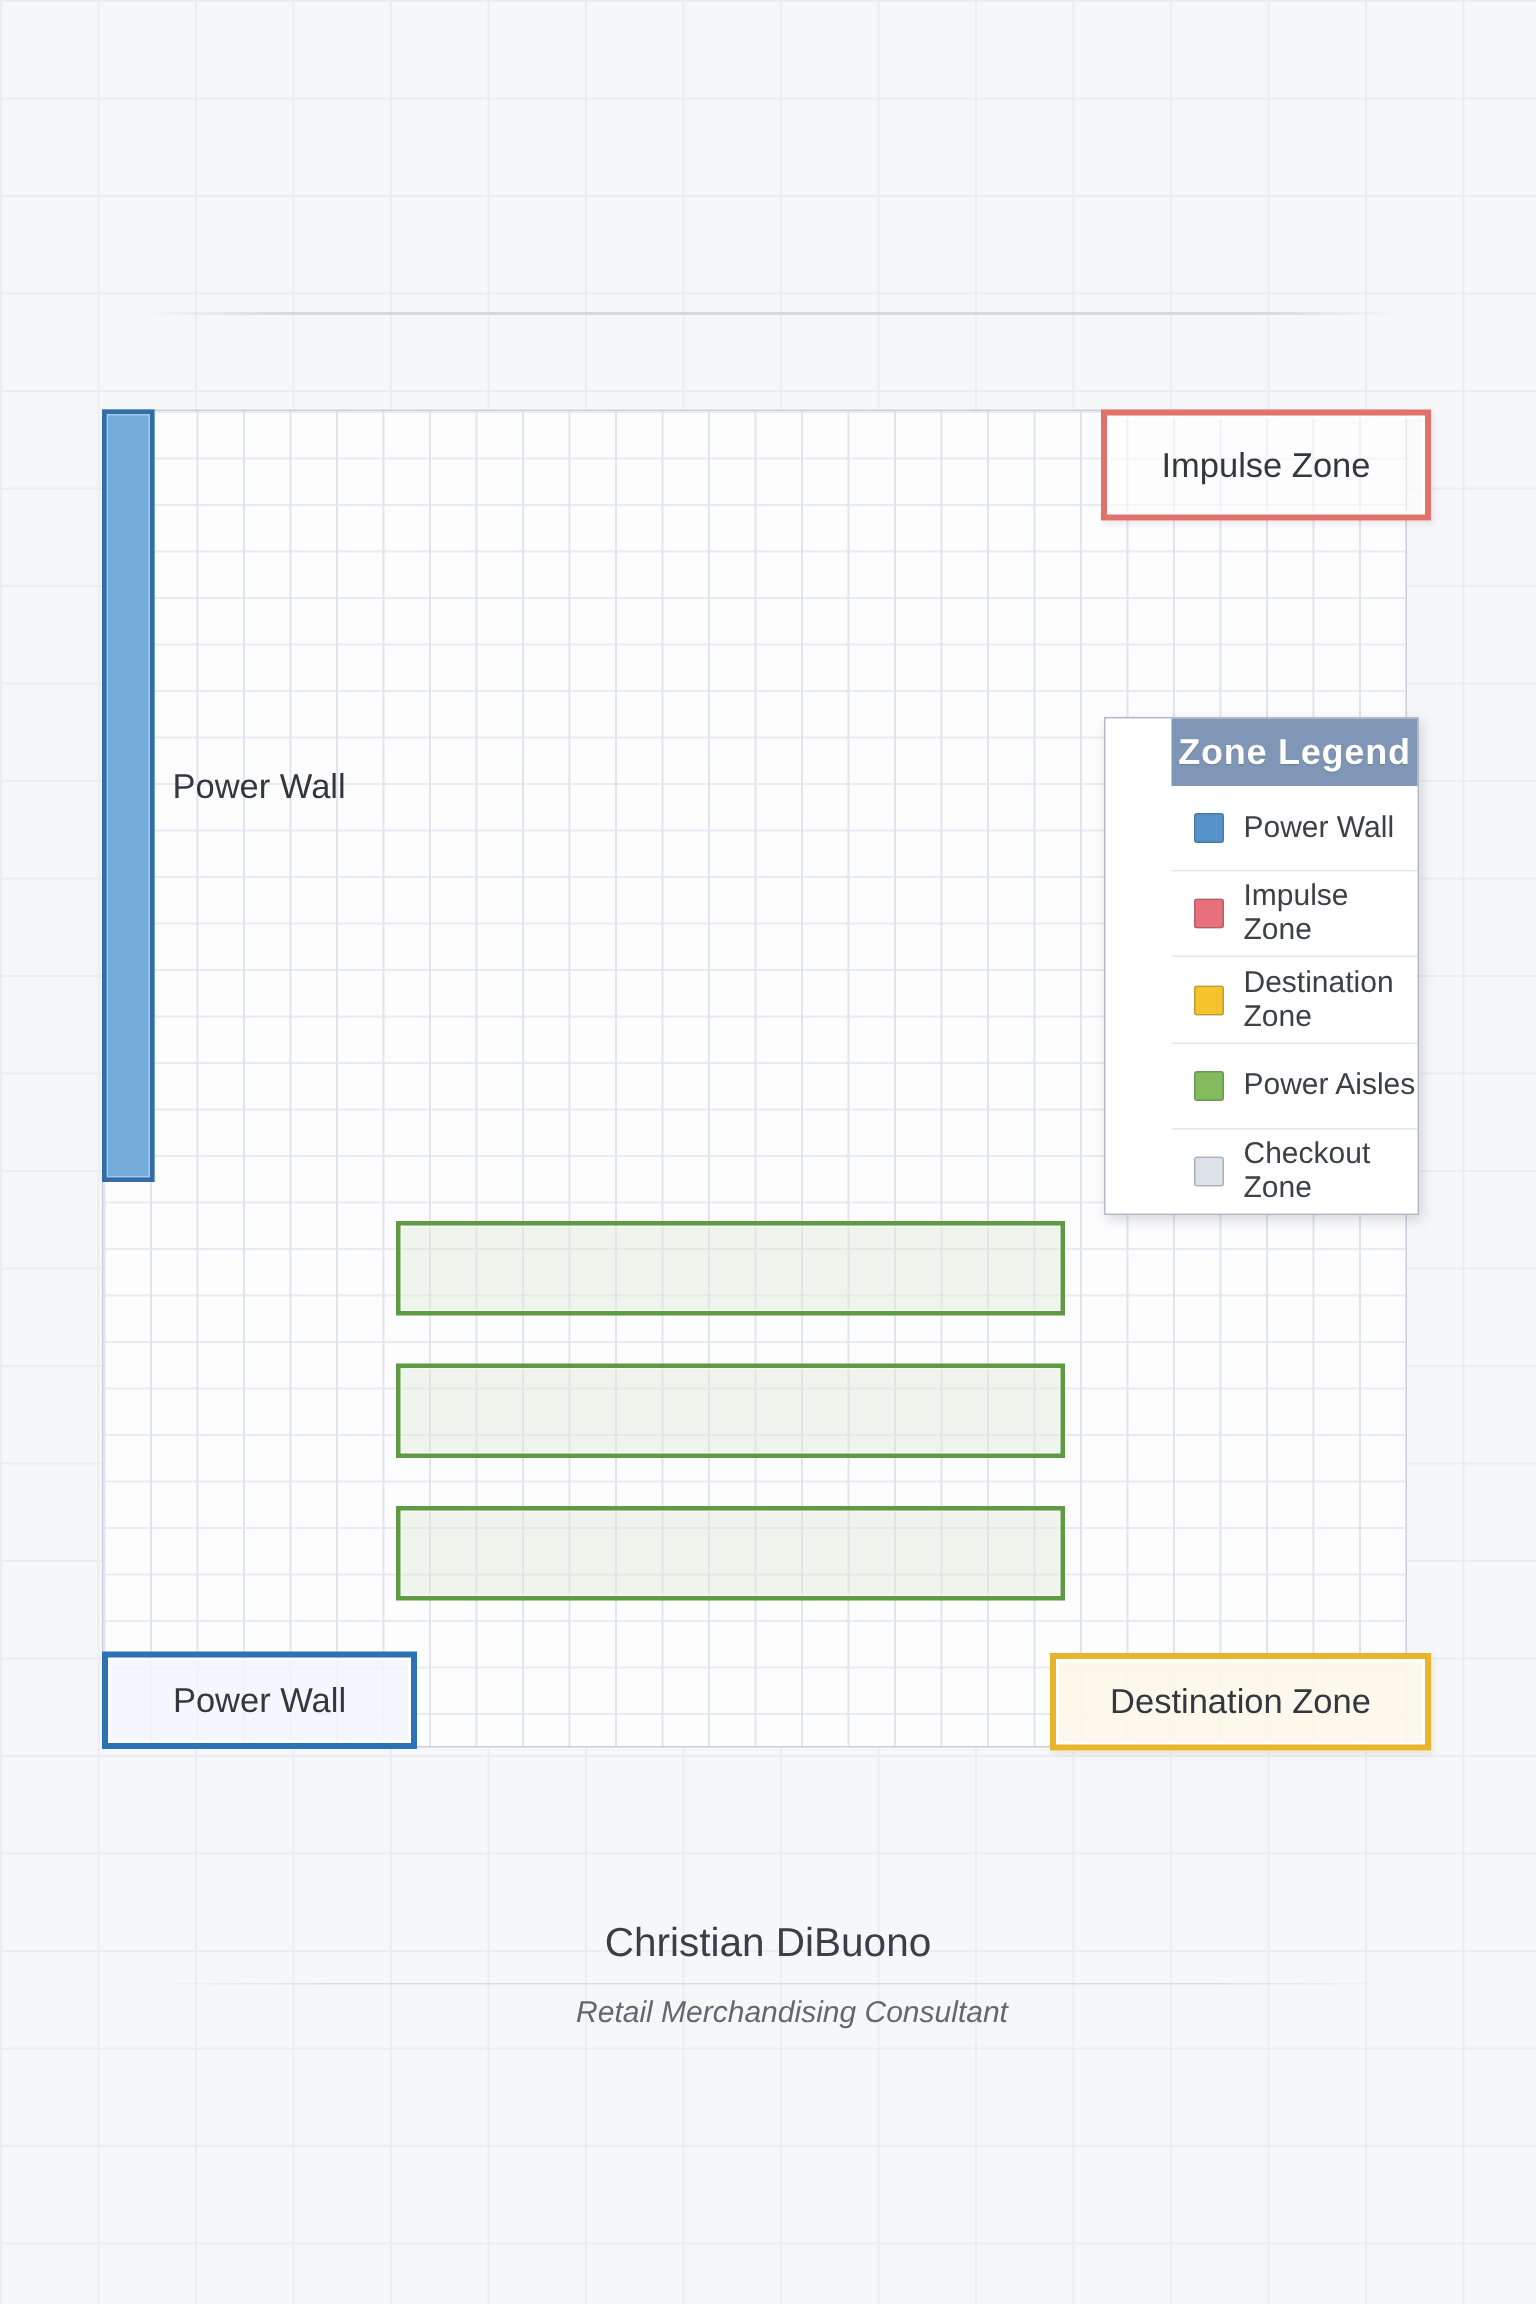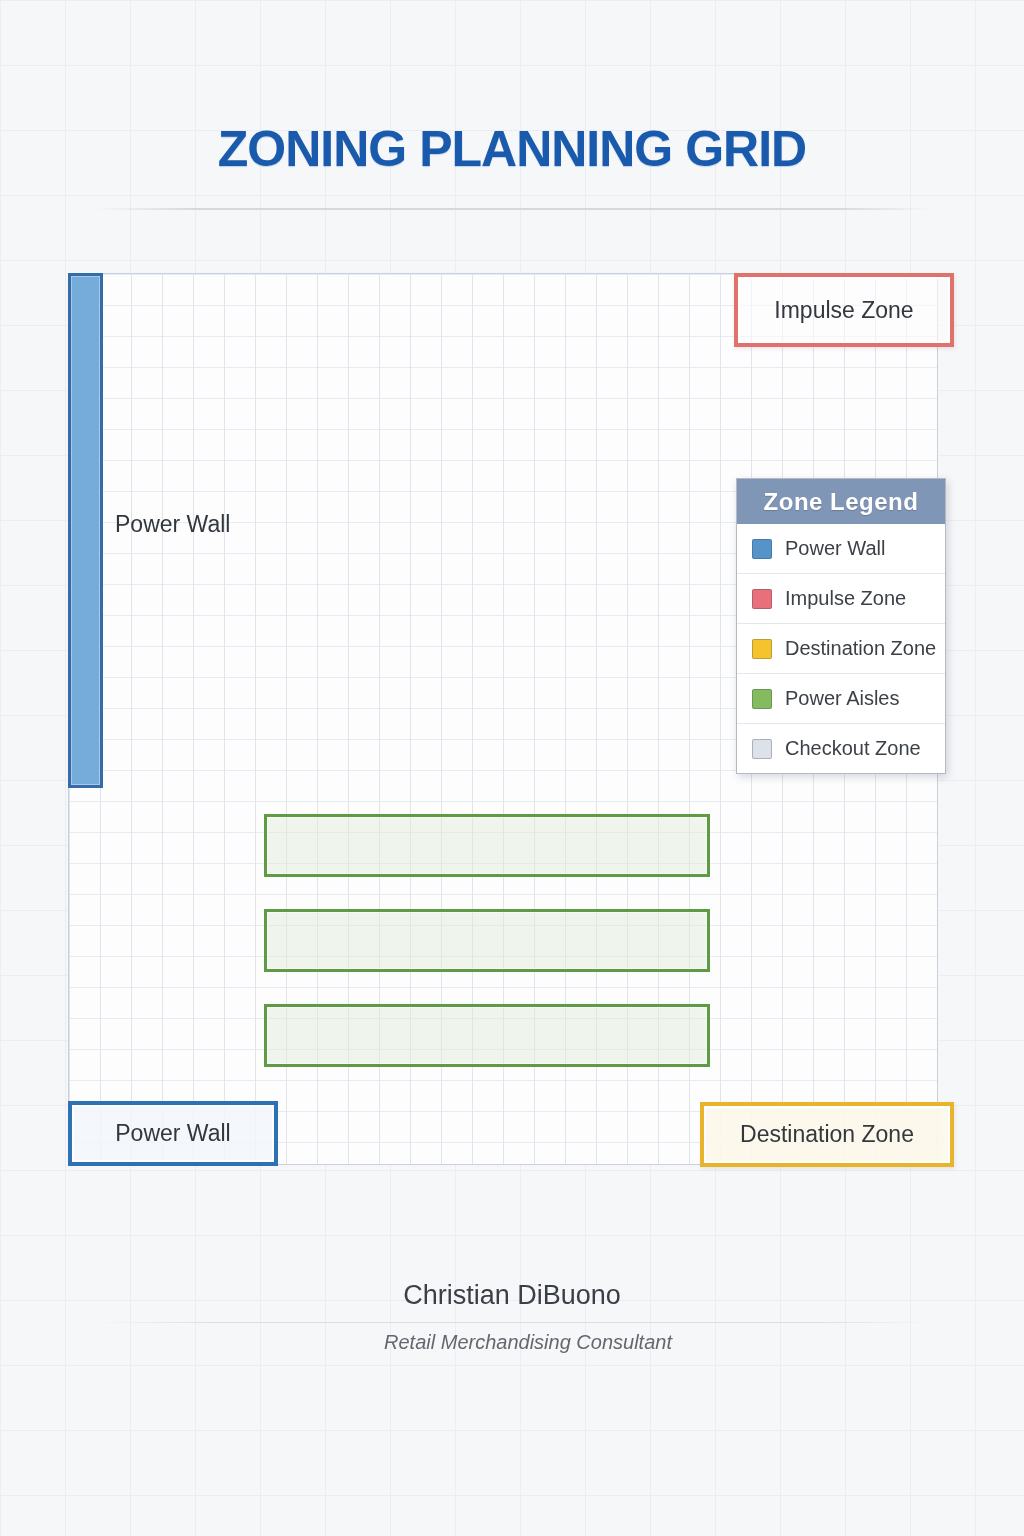--- a/index.html
+++ b/index.html
@@ -47,24 +47,24 @@
 
   .impulse-box {
     position:absolute; left:665px; top:-1px; width:220px; height:74px;
     border:4px solid #e0716b; background:rgba(255,253,253,0.55);
     box-shadow:inset 0 0 0 2px rgba(255,255,255,0.85), 1px 2px 4px rgba(120,80,80,0.12);
     display:flex; align-items:center; justify-content:center;
     font-size:23px; color:#33383e;
   }
 
   .legend {
-    position:absolute; left:667px; top:204px; width:210px; height:296px;
+    position:absolute; left:667px; top:204px; width:210px; height:332px;
     background:#ffffff; border:1px solid #b4bac5;
     box-shadow:2px 3px 8px rgba(60,70,90,0.2);
-    display:flex; flex-direction:column;
+    display:flex; flex-direction:column;padding-left:44px;
   }
   .legend-header {
     height:45px; background:#8096b6; color:#ffffff;
     font-size:24px; font-weight:bold; letter-spacing:0.5px;
     display:flex; align-items:center; justify-content:center;
     text-shadow:0 1px 1px rgba(0,0,0,0.18);
   }
   .legend-body { flex:1; display:flex; flex-direction:column; }
   .legend-row {
     flex:1; display:flex; align-items:center; gap:13px; padding-left:15px;
@@ -111,21 +111,20 @@
   .footer-role {
     position:absolute; left:16px; top:1331px; width:1024px; text-align:center;
     font-size:20px; font-style:italic; color:#63686f;
   }
 </style>
 </head>
 <body>
 
 <div class="page">
 
-  <h1 class="page-title">ZONING PLANNING GRID</h1>
   <div class="title-divider"></div>
 
   <div class="grid-area">
 
     <div class="power-wall-bar"></div>
     <div class="zone-label-floating">Power Wall</div>
 
     <div class="impulse-box">
       <span>Impulse Zone</span>
     </div>

